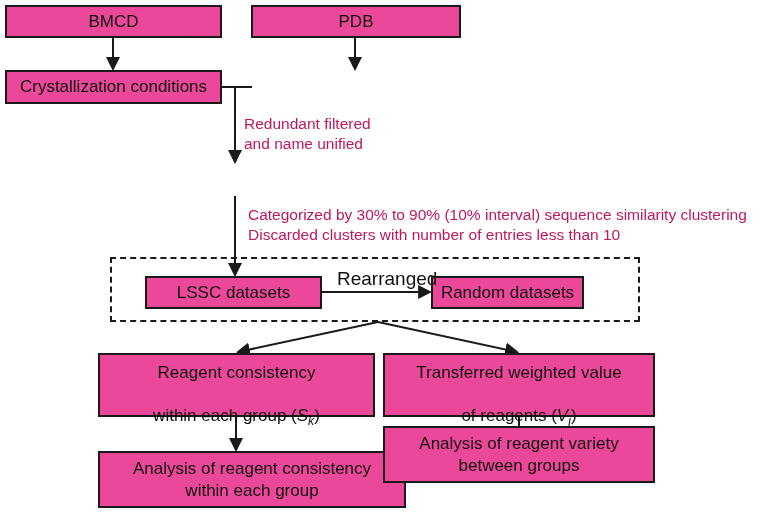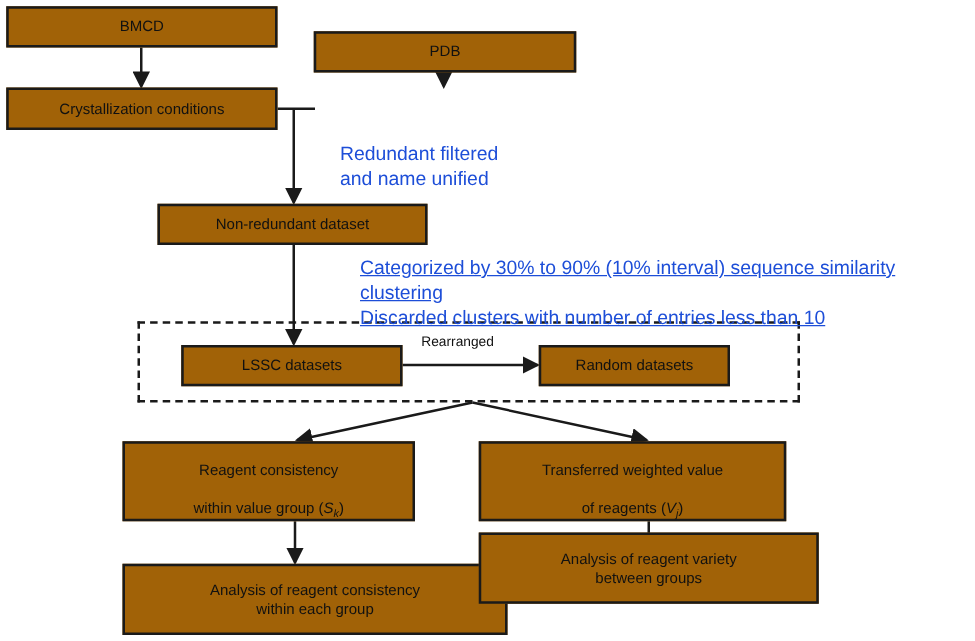--- a/index.html
+++ b/index.html
@@ -15,54 +15,53 @@
     position: relative;
     width: 780px;
     height: 513px;
     background: #ffffff;
     overflow: hidden;
   }
   .box {
     position: absolute;
     box-sizing: border-box;
     border: 2px solid #1a1a1a;
-    background: #a16207;
+    background: #ec4899;
     display: flex;
     align-items: center;
     justify-content: center;
     text-align: center;
     line-height: 1.25;
-    font-size: 12px;
+    font-size: 17px;
     color: #111111;
     padding: 2px 6px;
     z-index: 3;
   }
   .box-label {
     display: block;
     white-space: pre-line;
   }
   .dashed-group {
     position: absolute;
     box-sizing: border-box;
     border: 2px dashed #1a1a1a;
     background: transparent;
     z-index: 1;
   }
   .note {
     position: absolute;
     font-size: 15.5px;
     line-height: 1.28;
-    color: #1d4ed8;
+    color: #be185d;
     white-space: pre-line;
     z-index: 4;
-    margin-left: 28px;
   }
   .edge-label {
     position: absolute;
-    font-size: 11px;
+    font-size: 19px;
     line-height: 1.2;
     color: #111111;
     white-space: nowrap;
     z-index: 4;
   }
   svg.wires {
     position: absolute;
     left: 0;
     top: 0;
     width: 780px;
@@ -109,57 +108,54 @@
     <line x1="236" y1="417" x2="236" y2="450" stroke="#1a1a1a" stroke-width="2" marker-end="url(#arrow)"></line>
     <line x1="519" y1="417" x2="519" y2="450" stroke="#1a1a1a" stroke-width="2" marker-end="url(#arrow)"></line>
   </svg>
 
   <div class="dashed-group" style="left:110px; top:257px; width:530px; height:65px;"></div>
 
   <div class="box" style="left:5px; top:5px; width:217px; height:33px;">
     <span class="box-label">BMCD</span>
   </div>
 
-  <div class="box" style="left:251px; top:5px; width:210px; height:33px;margin-top:20px;">
+  <div class="box" style="left:251px; top:5px; width:210px; height:33px;">
     <span class="box-label">PDB</span>
   </div>
 
   <div class="box" style="left:5px; top:70px; width:217px; height:34px;">
     <span class="box-label">Crystallization conditions</span>
   </div>
 
 
   <div class="note" style="left:244px; top:114px;">Redundant filtered
 and name unified</div>
 
-  <div class="box" style="left:126px; top:163px; width:216px; height:33px;">
-    <span class="box-label">Non-redundant dataset</span>
-  </div>
 
-  <div class="note" style="left:260px; top:205px;text-decoration:underline;">Categorized by 30% to 90% (10% interval) sequence similarity clustering
+  <div class="note" style="left:248px; top:205px;">Categorized by 30% to 90% (10% interval) sequence similarity clustering
 Discarded clusters with number of entries less than 10</div>
 
   <div class="box" style="left:145px; top:276px; width:177px; height:33px;">
     <span class="box-label">LSSC  datasets</span>
   </div>
 
   <div class="box" style="left:431px; top:276px; width:153px; height:33px;">
     <span class="box-label">Random datasets</span>
   </div>
 
   <div class="edge-label" style="left:337px; top:268px;">Rearranged</div>
 
-  <div class="box" style="left:98px; top:353px; width:234px; height:64px;">
+  <div class="box" style="left:98px; top:353px; width:277px; height:64px;">
     <span class="box-label">
       <span>Reagent consistency</span><br>
-      <span>within value group (</span><span class="var">S</span><span class="sub">k</span><span>)</span>
+      <span>within each group (</span><span class="var">S</span><span class="sub">k</span><span>)</span>
     </span>
   </div>
 
-  <div class="box" style="left:383px; top:353px; width:246px; height:64px;">
+  <div class="box" style="left:383px; top:353px; width:272px; height:64px;">
     <span class="box-label">
       <span>Transferred weighted value</span><br>
       <span>of reagents (</span><span class="var">V</span><span class="sub">j</span><span>)</span>
     </span>
   </div>
 
   <div class="box" style="left:98px; top:451px; width:308px; height:57px;">
     <span class="box-label">Analysis of reagent consistency
 within each group</span>
   </div>

